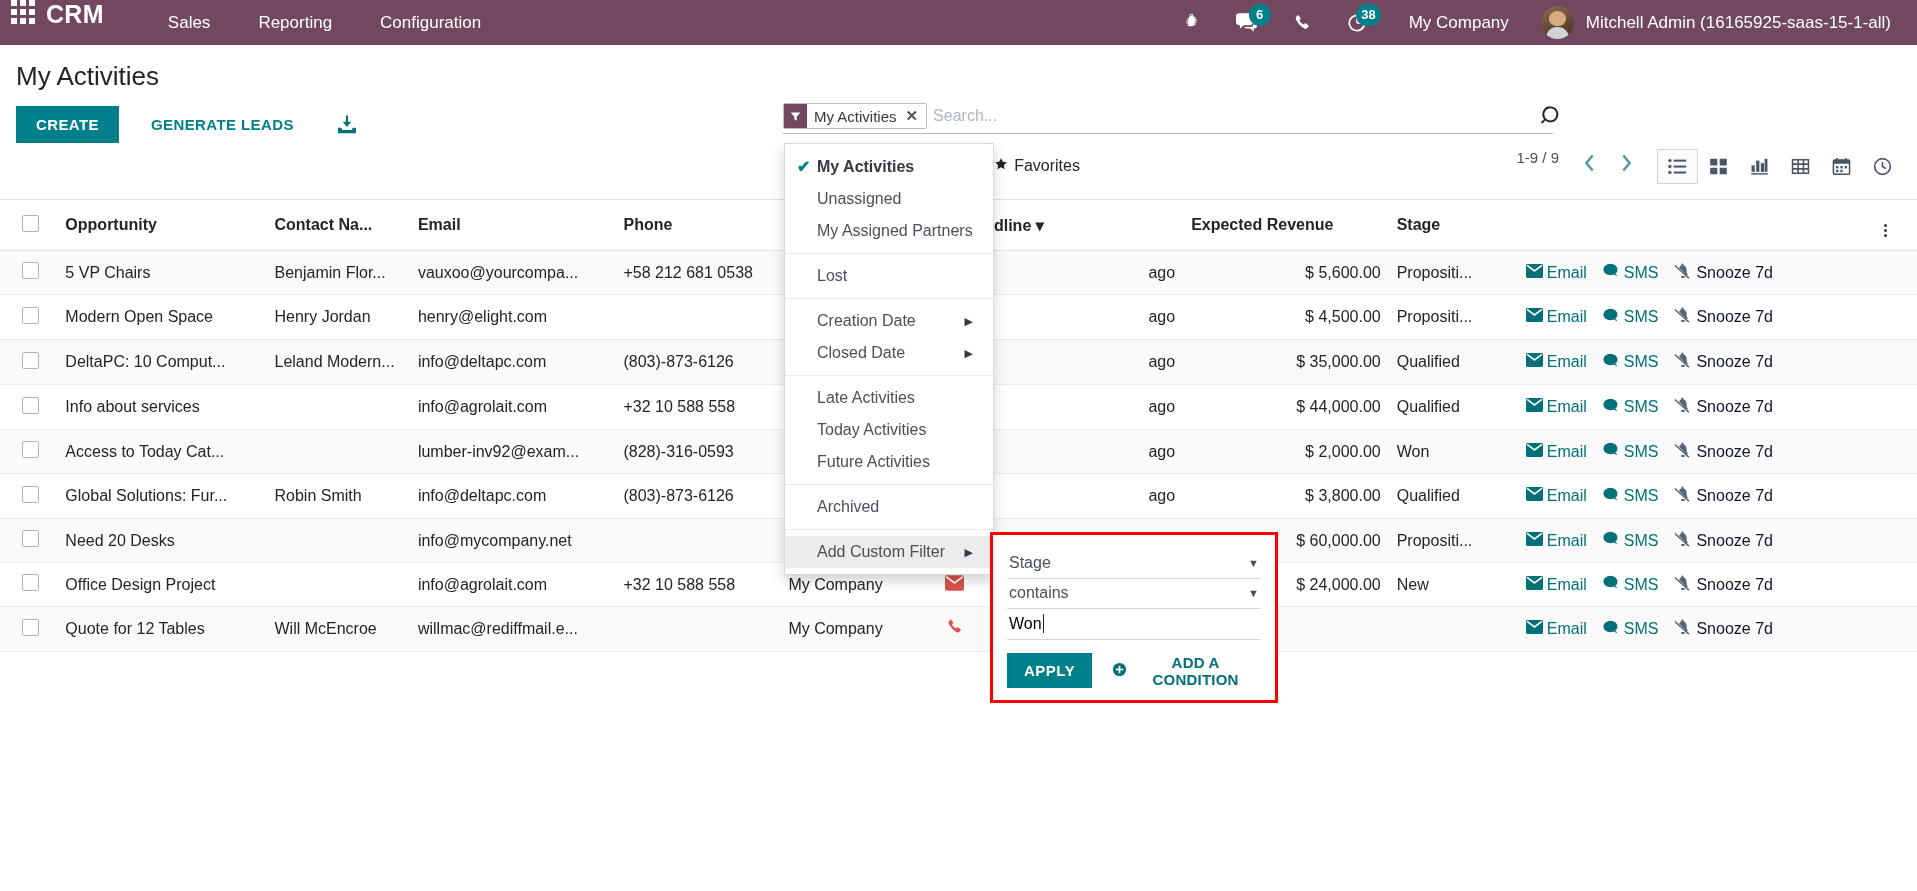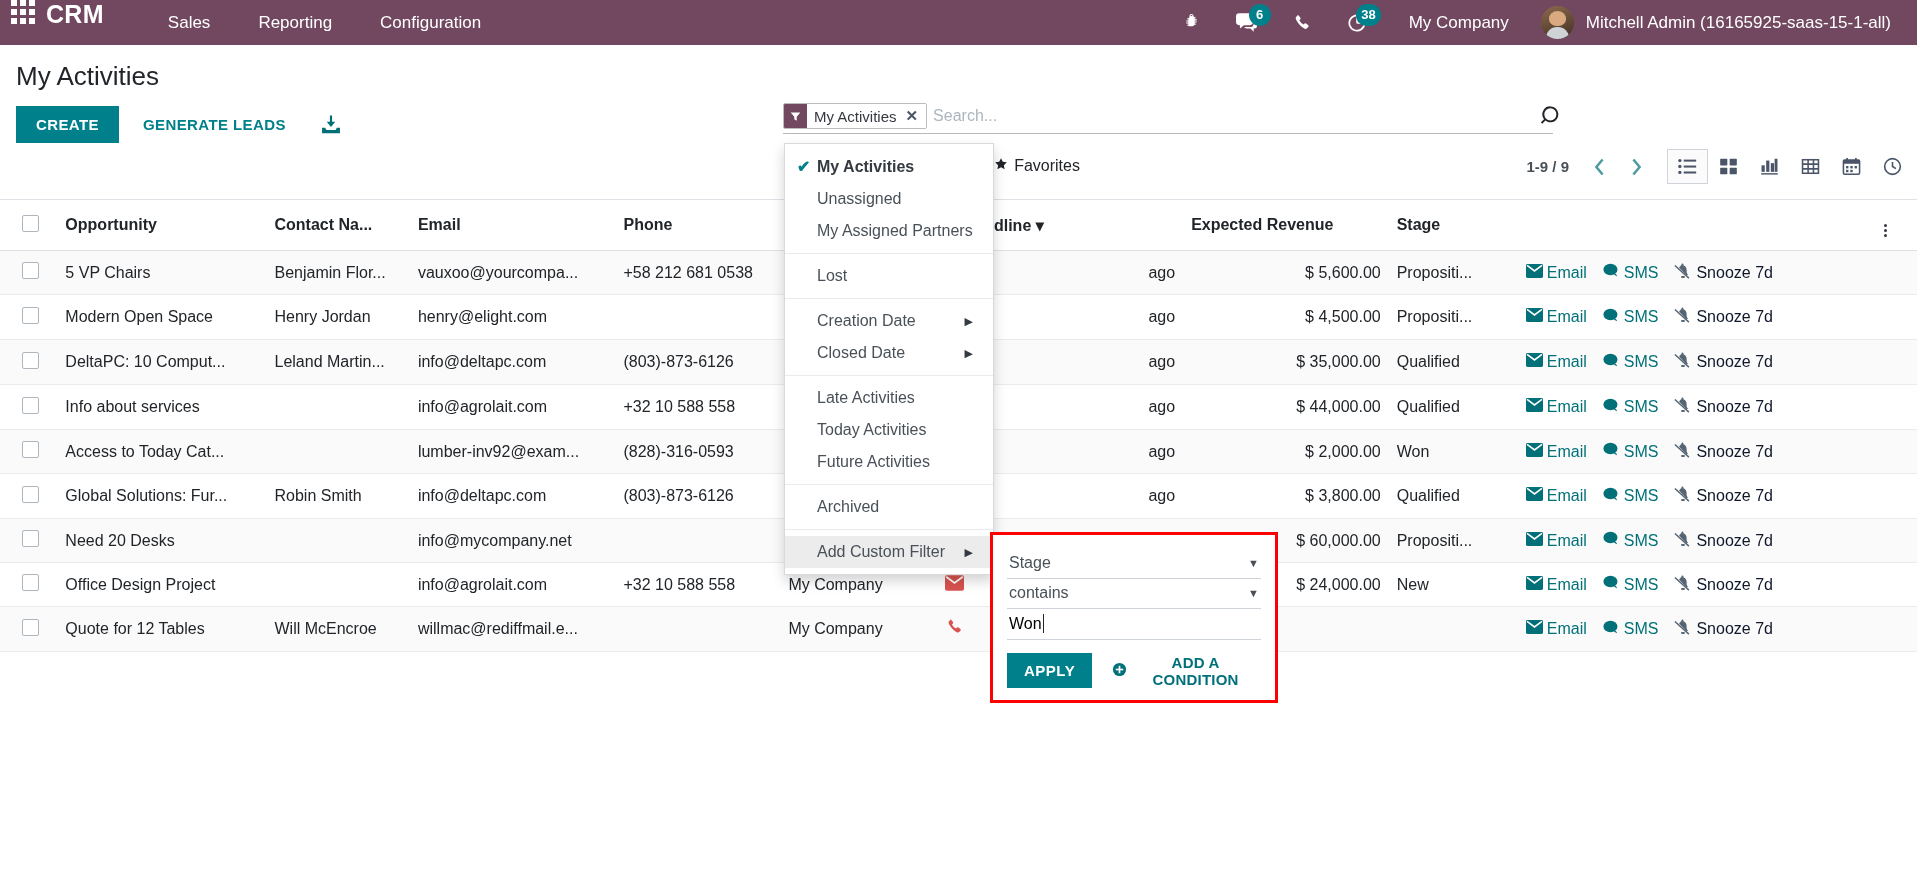--- a/index.html
+++ b/index.html
@@ -44,21 +44,21 @@
   .user-name { font-size: 17px; white-space: nowrap; }
 
   
   .control-panel {
     background: #ffffff; border-bottom: 1px solid #dee2e6;
     padding: 0; position: relative; height: 155px;
   }
   .cp-row { display: flex; align-items: flex-start; }
   .cp-left { padding: 16px 0 0 16px; }
   .page-title { font-size: 26px; color: #212529; font-weight: normal; margin-bottom: 14px; }
-  .btn-row { display: flex; gap: 8px; }
+  .btn-row { display: flex; gap: 16px; }
   .btn-create {
     background: #00808a; color: #fff; border: none;
     font-size: 15px; font-weight: bold; letter-spacing: .4px;
     padding: 10px 20px; cursor: pointer; text-transform: uppercase;
   }
   .btn-secondary {
     background: transparent; color: #00808a; border: none;
     font-size: 15px; font-weight: bold; letter-spacing: .4px;
     padding: 10px 16px; cursor: pointer; text-transform: uppercase;
   }
@@ -85,21 +85,21 @@
   
   .filter-bar { position: absolute; left: 786px; top: 105px; display: flex; align-items: center; gap: 0; }
   .fb-btn {
     display: flex; align-items: center; gap: 6px;
     font-size: 16px; color: #212529; background: none; border: none;
     padding: 7px 12px; cursor: pointer; font-family: inherit;
   }
   .fb-btn.highlight { border: 3px solid #ff0000; background: #fff; padding: 4px 9px; }
 
   
-  .cp-right { position: absolute; right: 4px; top: 104px; display: flex; align-items: center; gap: 4px; font-weight: bold; }
+  .cp-right { position: absolute; right: 14px; top: 104px; display: flex; align-items: flex-start; gap: 4px; }
   .pager-count { font-size: 15px; color: #495057; margin-right: 10px; white-space: nowrap; }
   .pager-arrow { background: none; border: none; cursor: pointer; padding: 4px 9px; display: flex; }
   .view-switch { display: flex; align-items: center; margin-left: 10px; }
   .view-btn { background: none; border: 1px solid transparent; cursor: pointer; padding: 7px 10px; display: flex; align-items: center; }
   .view-btn.active { border-color: #ced4da; background: #fbfbfb; }
 
   
   .filter-menu {
     position: absolute; left: 784px; top: 143px; width: 210px;
     background: #fff; border: 1px solid rgba(0,0,0,.15);
@@ -494,21 +494,21 @@
                   </svg></span>
                 <span>Snooze 7d</span>
               </span>
             </div>
           </td>
           <td class="c-opt"></td>
         </tr>
         <tr>
           <td class="c-check"><span class="ocheck"></span></td>
           <td class="c-opp">DeltaPC: 10 Comput...</td>
-          <td class="c-contact">Leland Martin...</td>
+          <td class="c-contact">Leland Modern...</td>
           <td class="c-email">info@deltapc.com</td>
           <td class="c-phone">(803)-873-6126</td>
           <td class="c-company">My Company</td>
           <td class="c-act"><span><svg width="17" height="18" viewBox="0 0 16 16" fill="#d9534f">
                 <path d="M3.65 1.33a1 1 0 0 1 1.4.1l1.5 1.9a1 1 0 0 1-.06 1.34l-.9.9a8.5 8.5 0 0 0 3.84 3.84l.9-.9a1 1 0 0 1 1.34-.06l1.9 1.5a1 1 0 0 1 .1 1.4l-1 1.17a2 2 0 0 1-2.2.55C7.9 12.1 3.9 8.1 2.5 4.53a2 2 0 0 1 .55-2.2l.6-.5z"></path>
               </svg></span></td>
           <td class="c-deadline deadline-late">ago</td>
           <td class="c-revenue">$ 35,000.00</td>
           <td class="c-stage">Qualified</td>
           <td class="c-btns">

